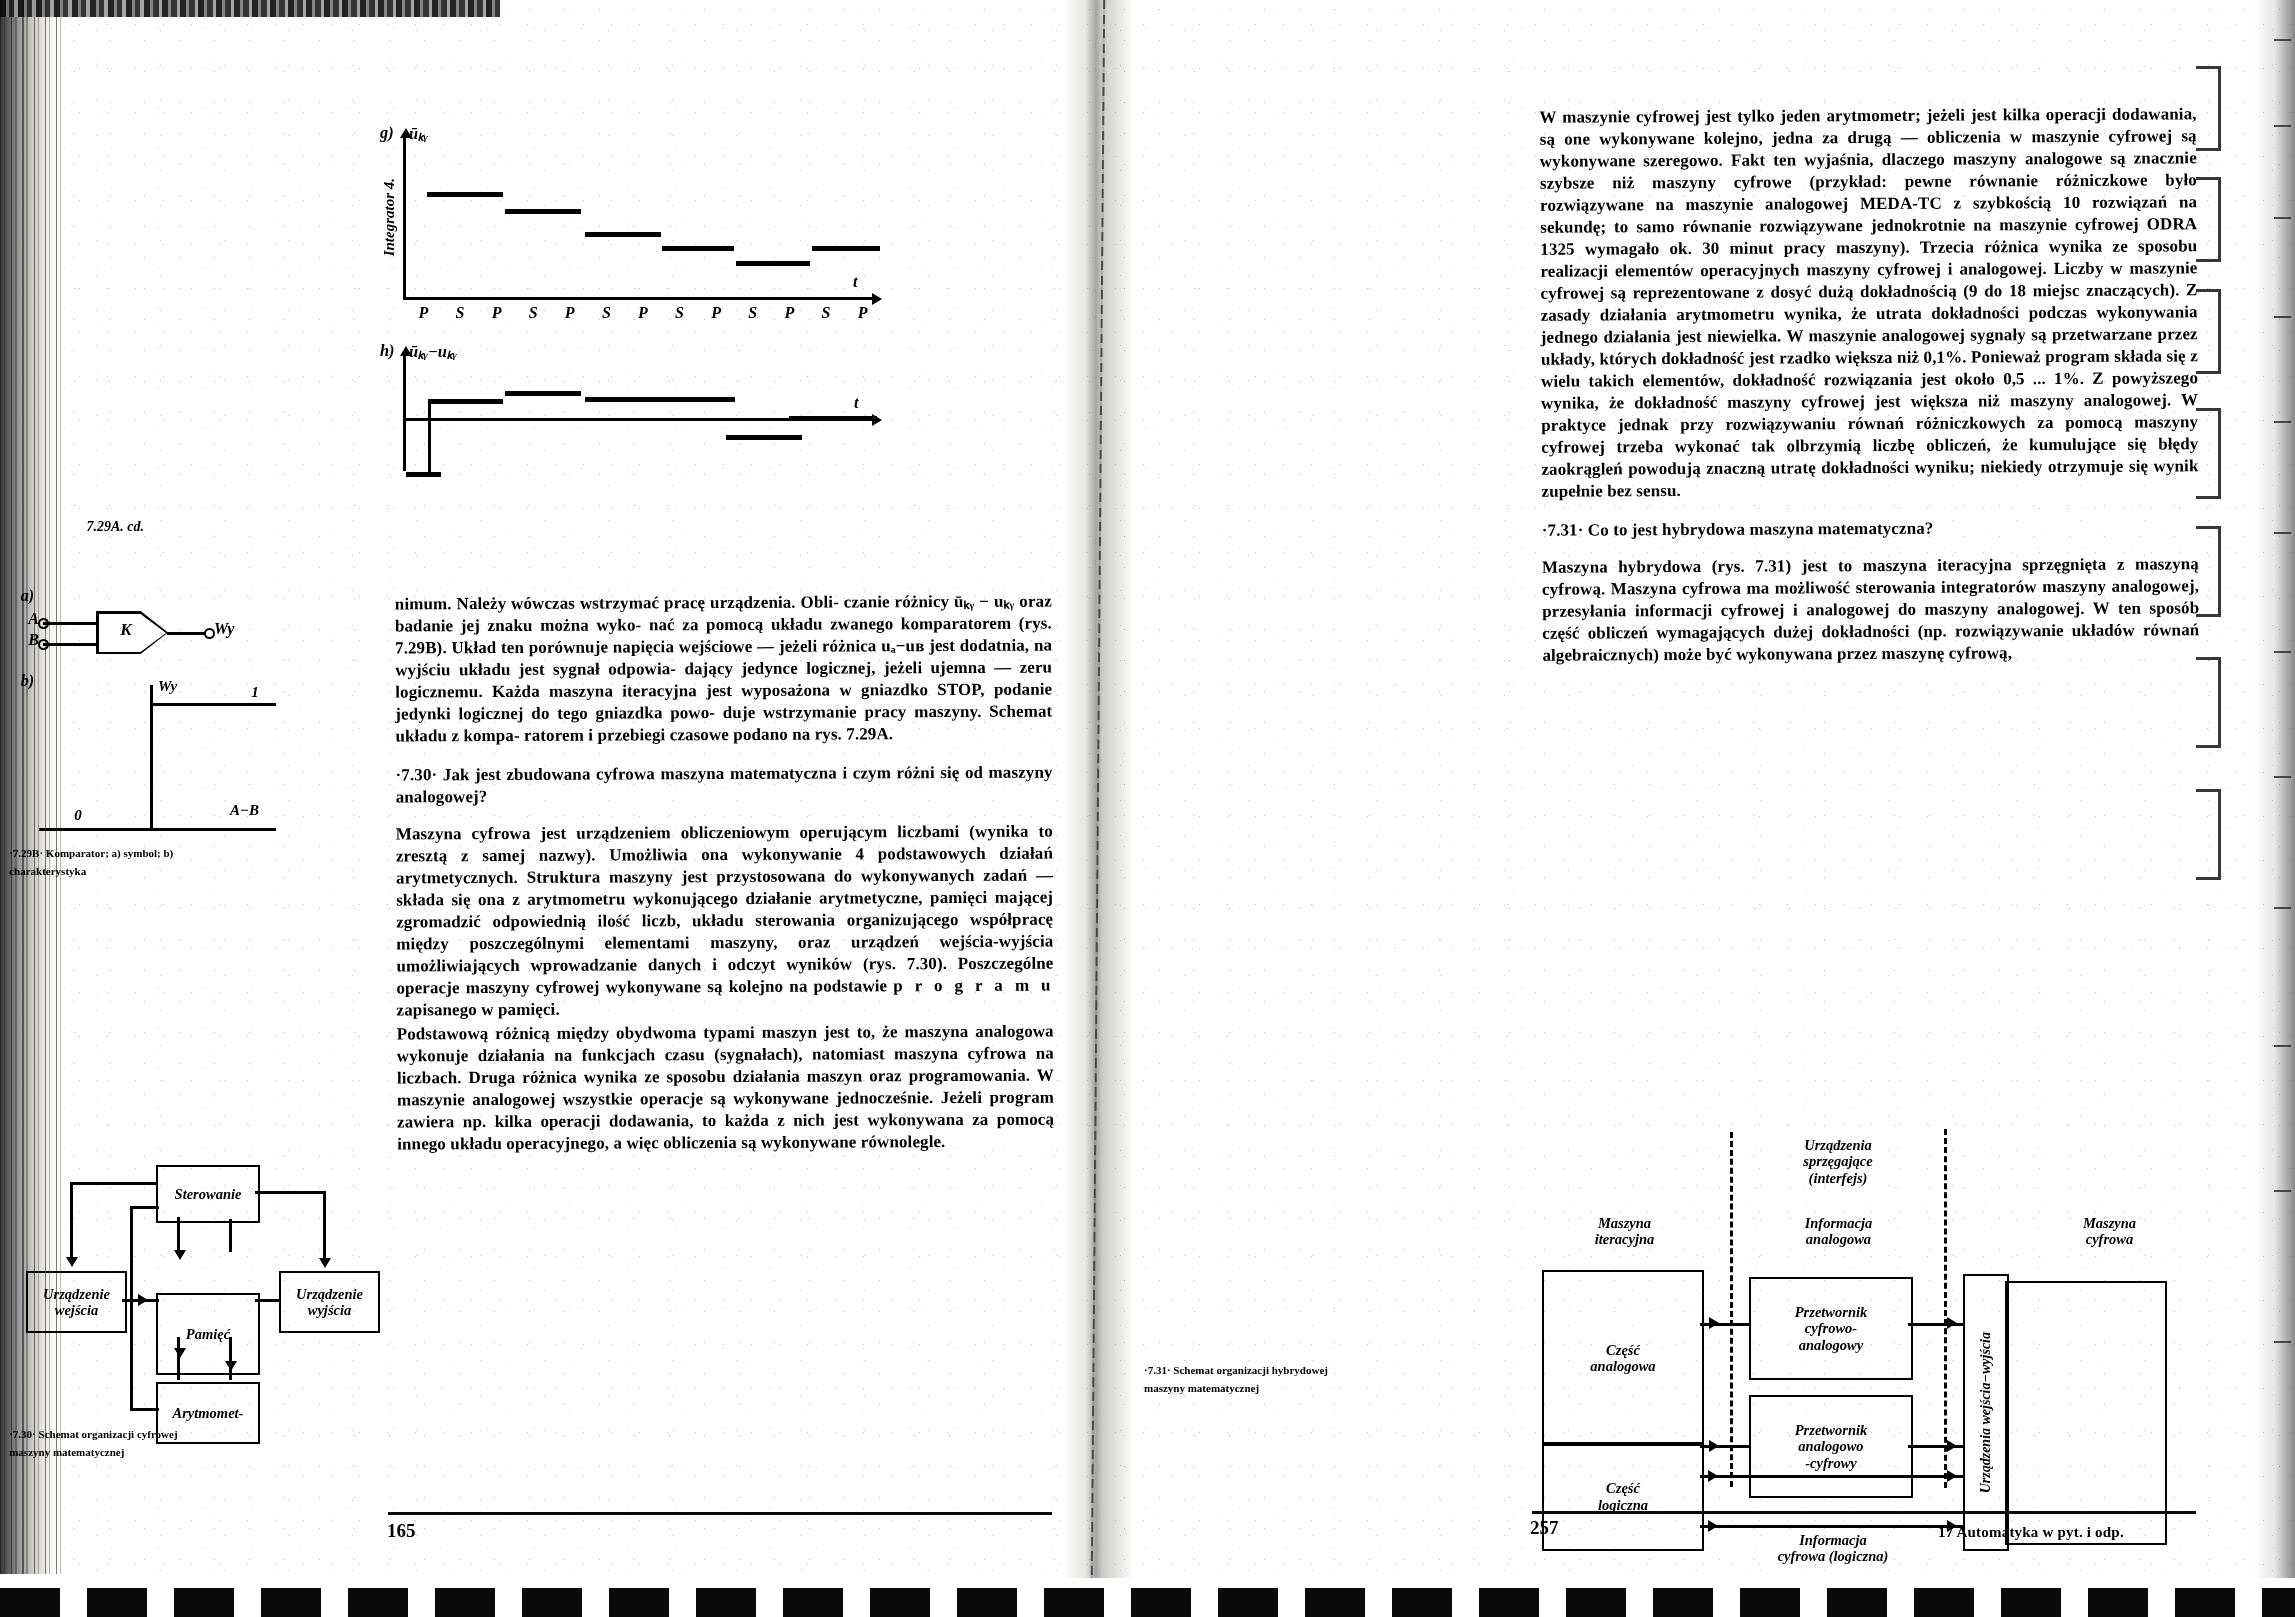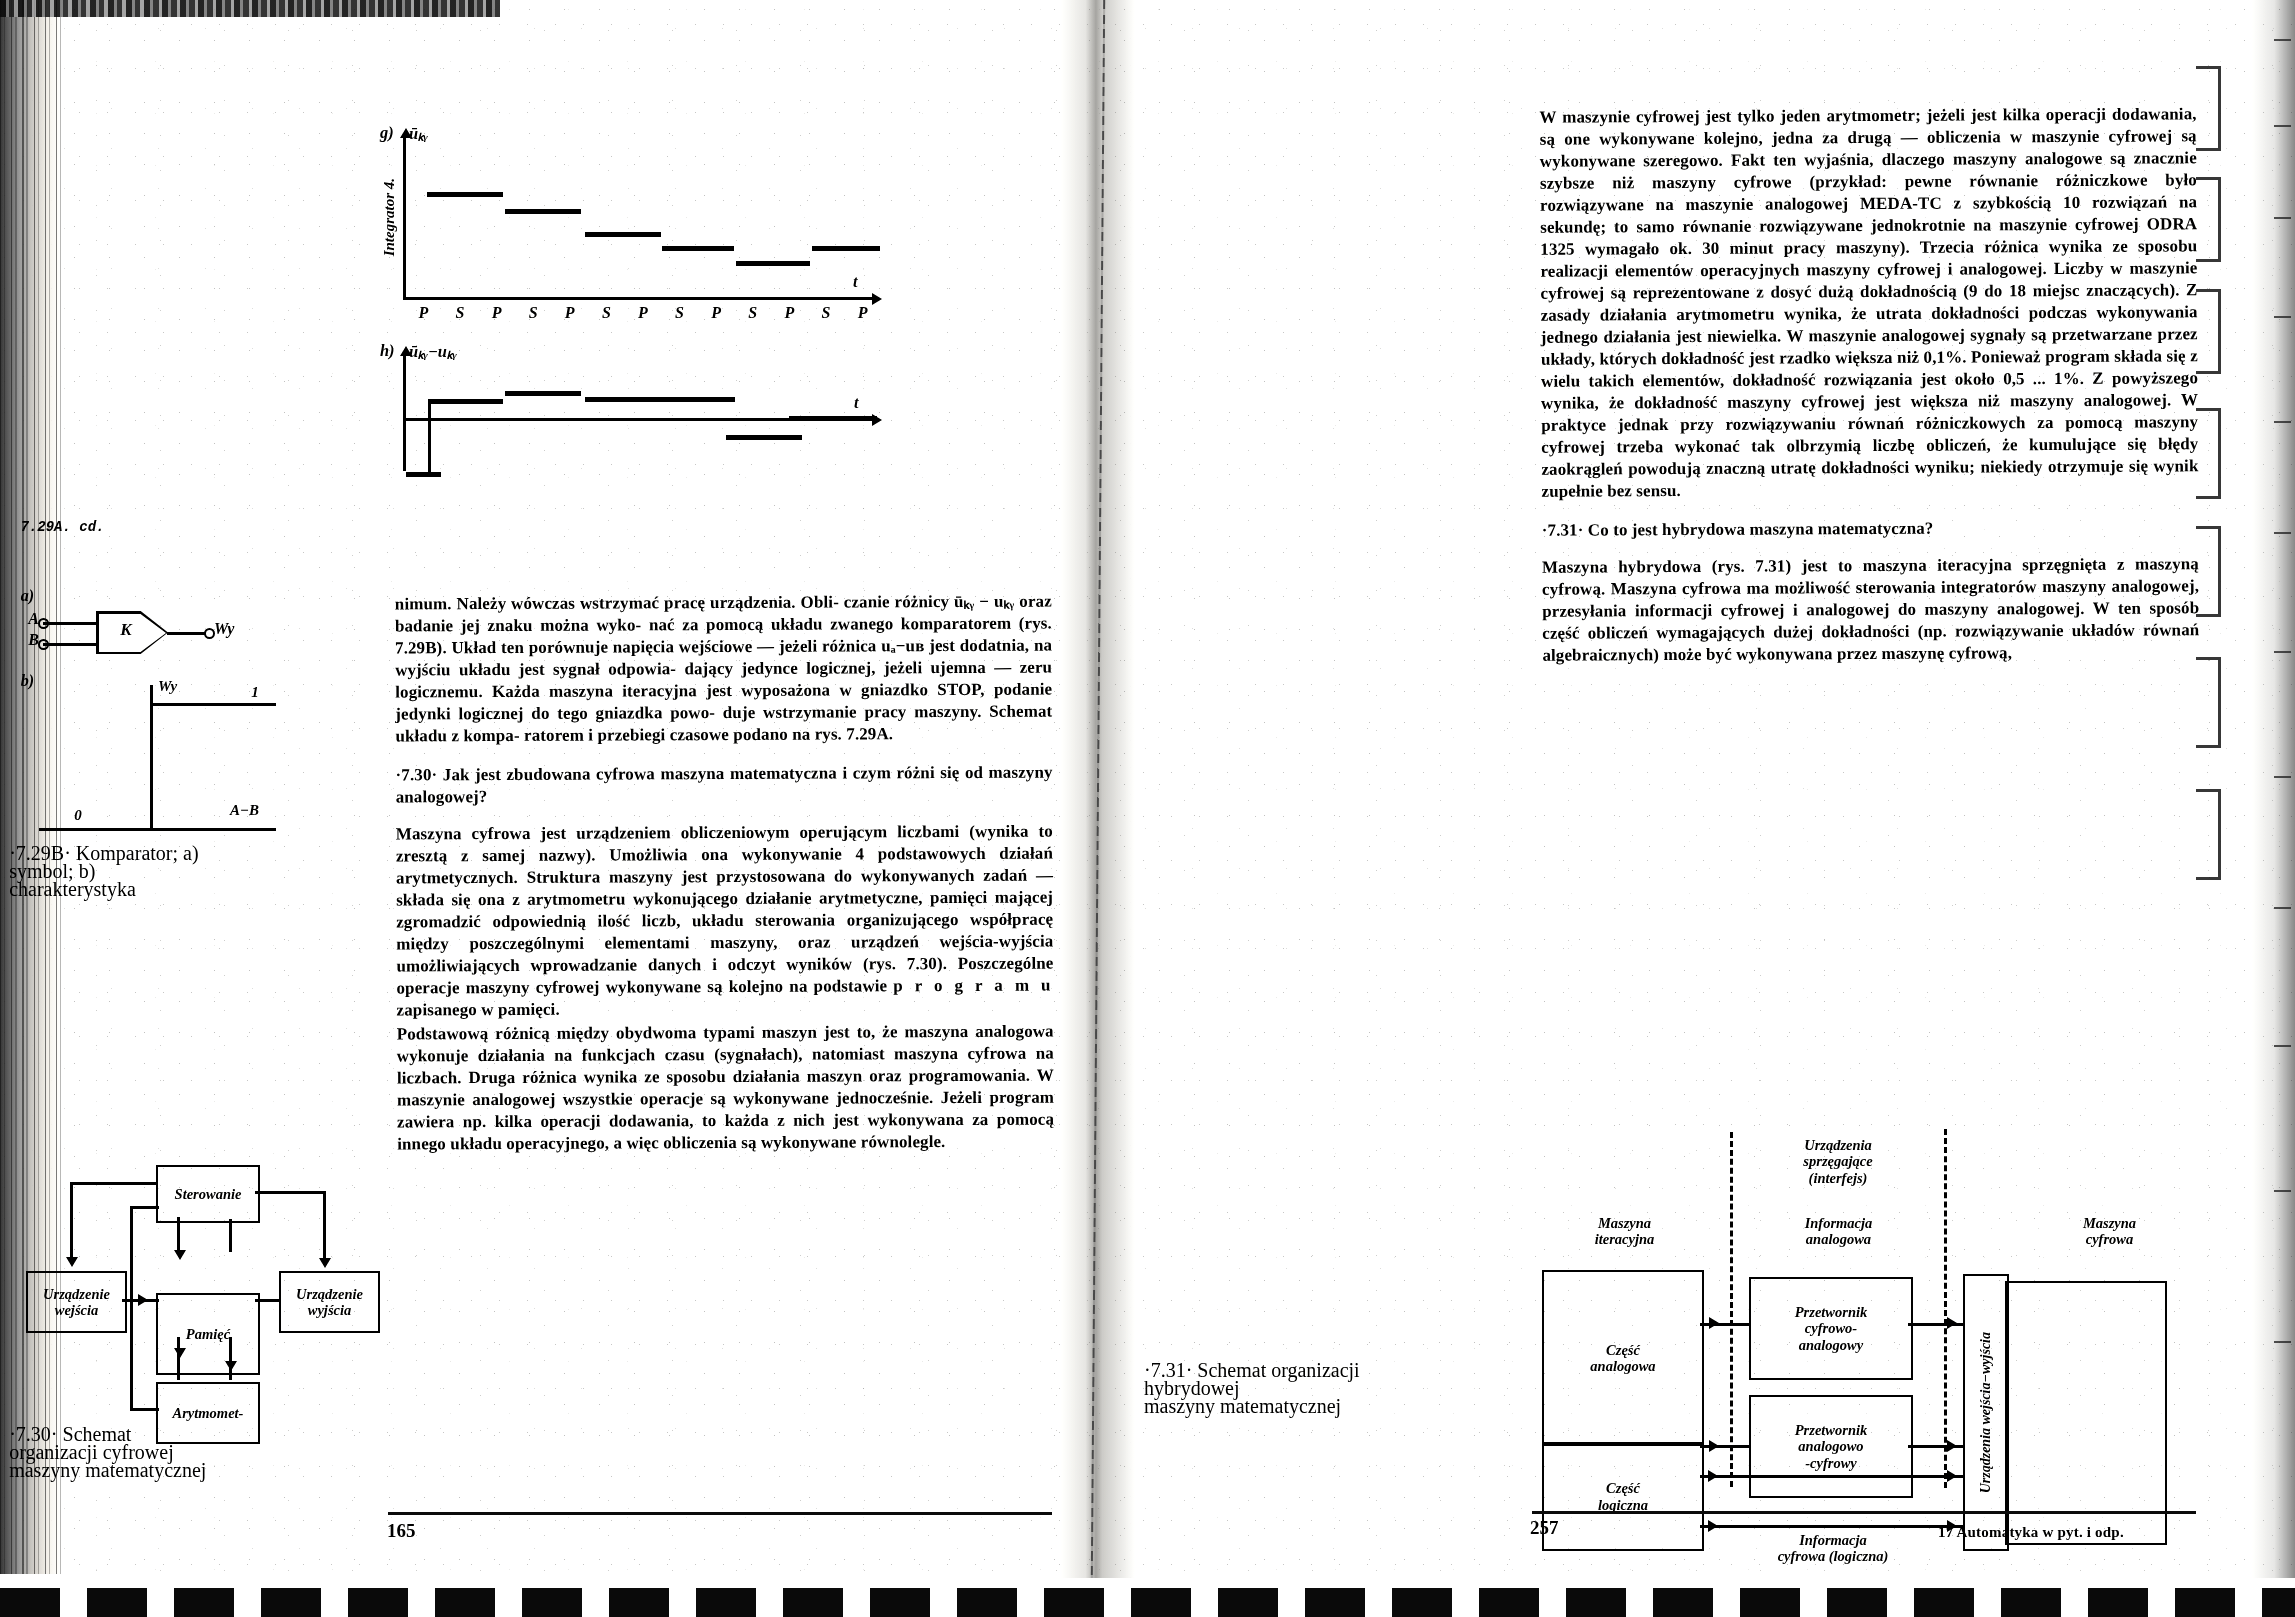--- a/index.html
+++ b/index.html
@@ -52,21 +52,21 @@
 
   
   .bracket{position:absolute;width:22.4px;border:3.3px solid #1a1a1a;border-left:none;opacity:.85;}
 
   
   .col{position:absolute;font-size:17px;line-height:22px;text-align:justify;
        font-weight:600;letter-spacing:0.1px;}
   .col p{margin:0 0 2.6px 0;}
   .qhead{font-weight:800;font-size:17px;line-height:22px;margin:17px 0 14.5px 0;}
   .sp{letter-spacing:3px;}
-  .fig-cap{position:absolute;font-size:20px;line-height:18px;font-weight:400;}
+  .fig-cap{position:absolute;font-size:11px;line-height:18px;font-weight:700;}
   .folio{position:absolute;font-size:19px;font-weight:800;}
   .running{position:absolute;font-size:15px;font-weight:700;letter-spacing:0.2px;}
   .rule{position:absolute;height:2.6px;background:#111;}
 
   
   .skewA{transform:rotate(-0.25deg);}
   .skewB{transform:rotate(-0.3deg);}
 
   
   .dbox{position:absolute;border:2.6px solid #000;background:transparent;
@@ -122,21 +122,21 @@
 
   <div class="bracket" style="left:2196px;top:66px;height:79px;"></div>
   <div class="bracket" style="left:2196px;top:177px;height:79px;"></div>
   <div class="bracket" style="left:2196px;top:289px;height:79px;"></div>
   <div class="bracket" style="left:2196px;top:408px;height:85px;"></div>
   <div class="bracket" style="left:2196px;top:526px;height:85px;"></div>
   <div class="bracket" style="left:2196px;top:657px;height:85px;"></div>
   <div class="bracket" style="left:2196px;top:789px;height:85px;"></div>
 
   <div>
-    <div class="dlbl" style="left:0;top:519px;width:125px;text-align:center;font-size:14px;font-family:Liberation Mono, monospace;">7.29A. cd.</div>
+    <div class="dlbl" style="left:19px;top:519px;width:125px;text-align:right;font-size:14px;">7.29A. cd.</div>
 
     <div class="dlbl" style="left:14.5px;top:588px;width:26px;font-size:16px;">a)</div>
 
     <div style="position:absolute;left:96px;top:611px;width:72px;height:43px;
                 background:#000;
                 clip-path:polygon(0 0,62% 0,100% 50%,62% 100%,0 100%);"></div>
     <div style="position:absolute;left:99px;top:614px;width:67px;height:38px;
                 background:#fdfdfb;
                 clip-path:polygon(0 0,62% 0,100% 50%,62% 100%,0 100%);"></div>
     <div class="dlbl" style="left:113px;top:622px;width:26px;font-size:17px;">K</div>

